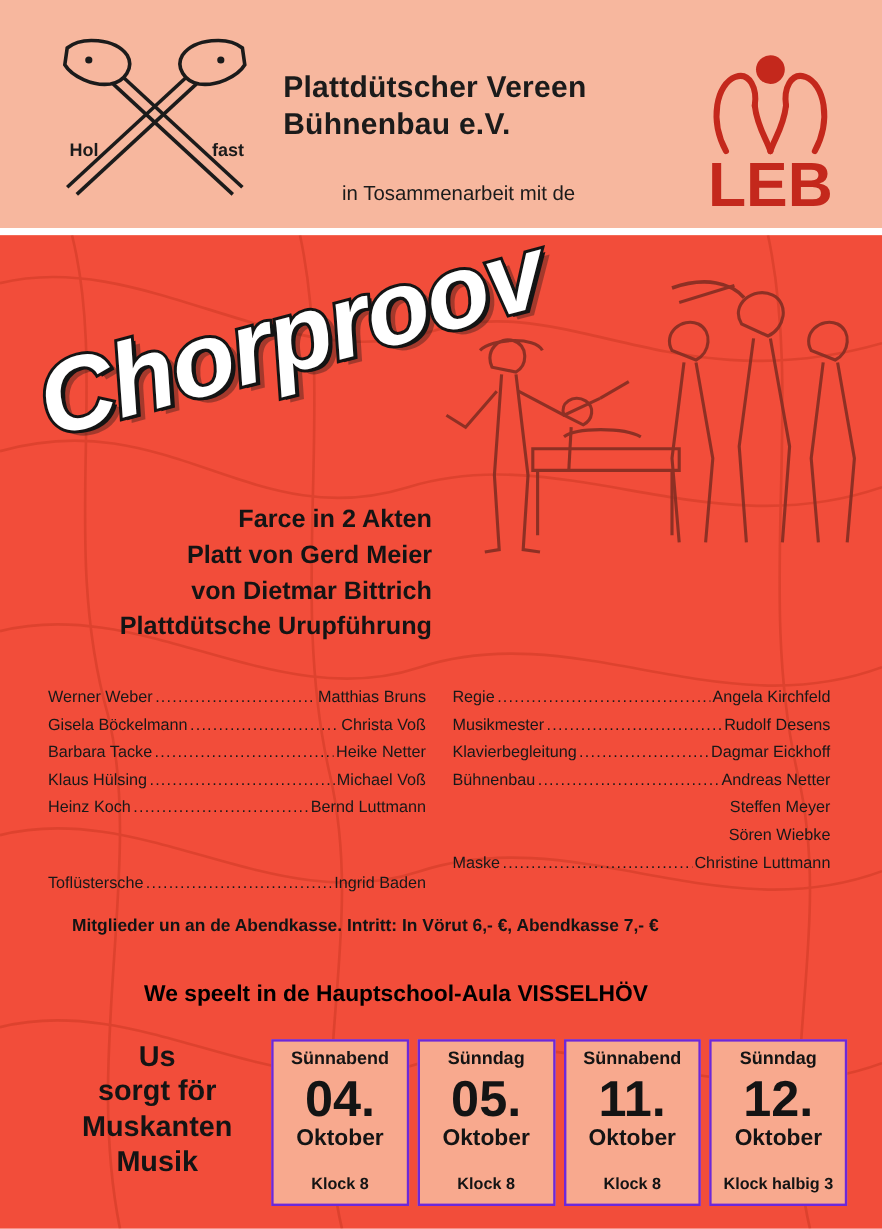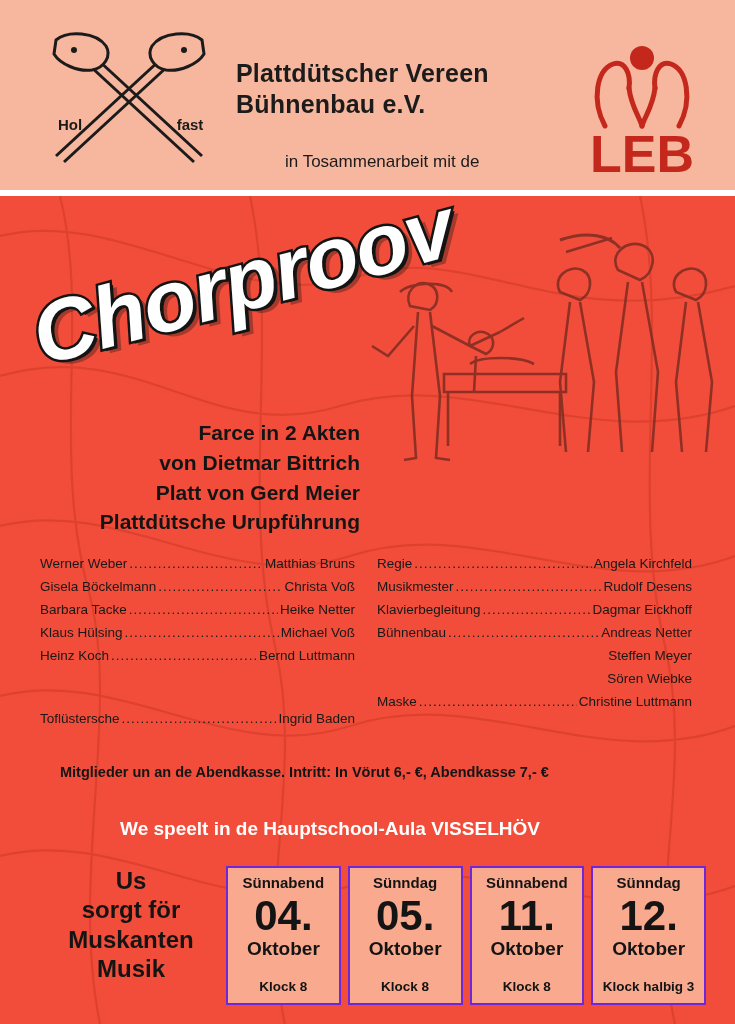--- a/index.html
+++ b/index.html
@@ -119,20 +119,21 @@
     left: 40px;
     top: 556px;
     width: 660px;
     display: flex;
     gap: 22px;
     color: #181818;
     font-size: 13.5px;
   }
   .cast-col {
     width: 315px;
+    margin-top: 17px;
   }
   .cast-row {
     display: flex;
     align-items: baseline;
     height: 23px;
     white-space: nowrap;
     overflow: hidden;
   }
   .cast-row.gap {
     height: 40px;
@@ -165,21 +166,21 @@
     font-weight: bold;
     font-size: 14.5px;
     line-height: 1.5;
   }
   .venue {
     position: absolute;
     left: 0;
     top: 818px;
     width: 660px;
     text-align: center;
-    color: #ffffff;
+    color: #000000;
     font-weight: bold;
     font-size: 19px;
   }
 
   
   .musicians {
     position: absolute;
     left: 36px;
     top: 866px;
     width: 190px;
@@ -319,22 +320,22 @@
 
       <path d="M560 44 C588 34, 610 40, 620 52" stroke-width="3"></path>
       <path d="M566 56 L612 42"></path>
     </g>
   </svg>
 
   <div class="chorproov">Chorproov</div>
 
   <div class="subtitle">
     <div>Farce in 2 Akten</div>
+    <div>Platt von Gerd Meier</div>
     <div>von Dietmar Bittrich</div>
-    <div>Platt von Gerd Meier</div>
     <div>Plattdütsche Urupführung</div>
   </div>
 
   <div class="cast">
     <div class="cast-col" id="cast-left">
         <div class="cast-row">
           <span class="cast-role">Werner Weber</span>
           <span class="cast-dots">............................................................</span>
           <span class="cast-name">Matthias Bruns</span>
         </div>

